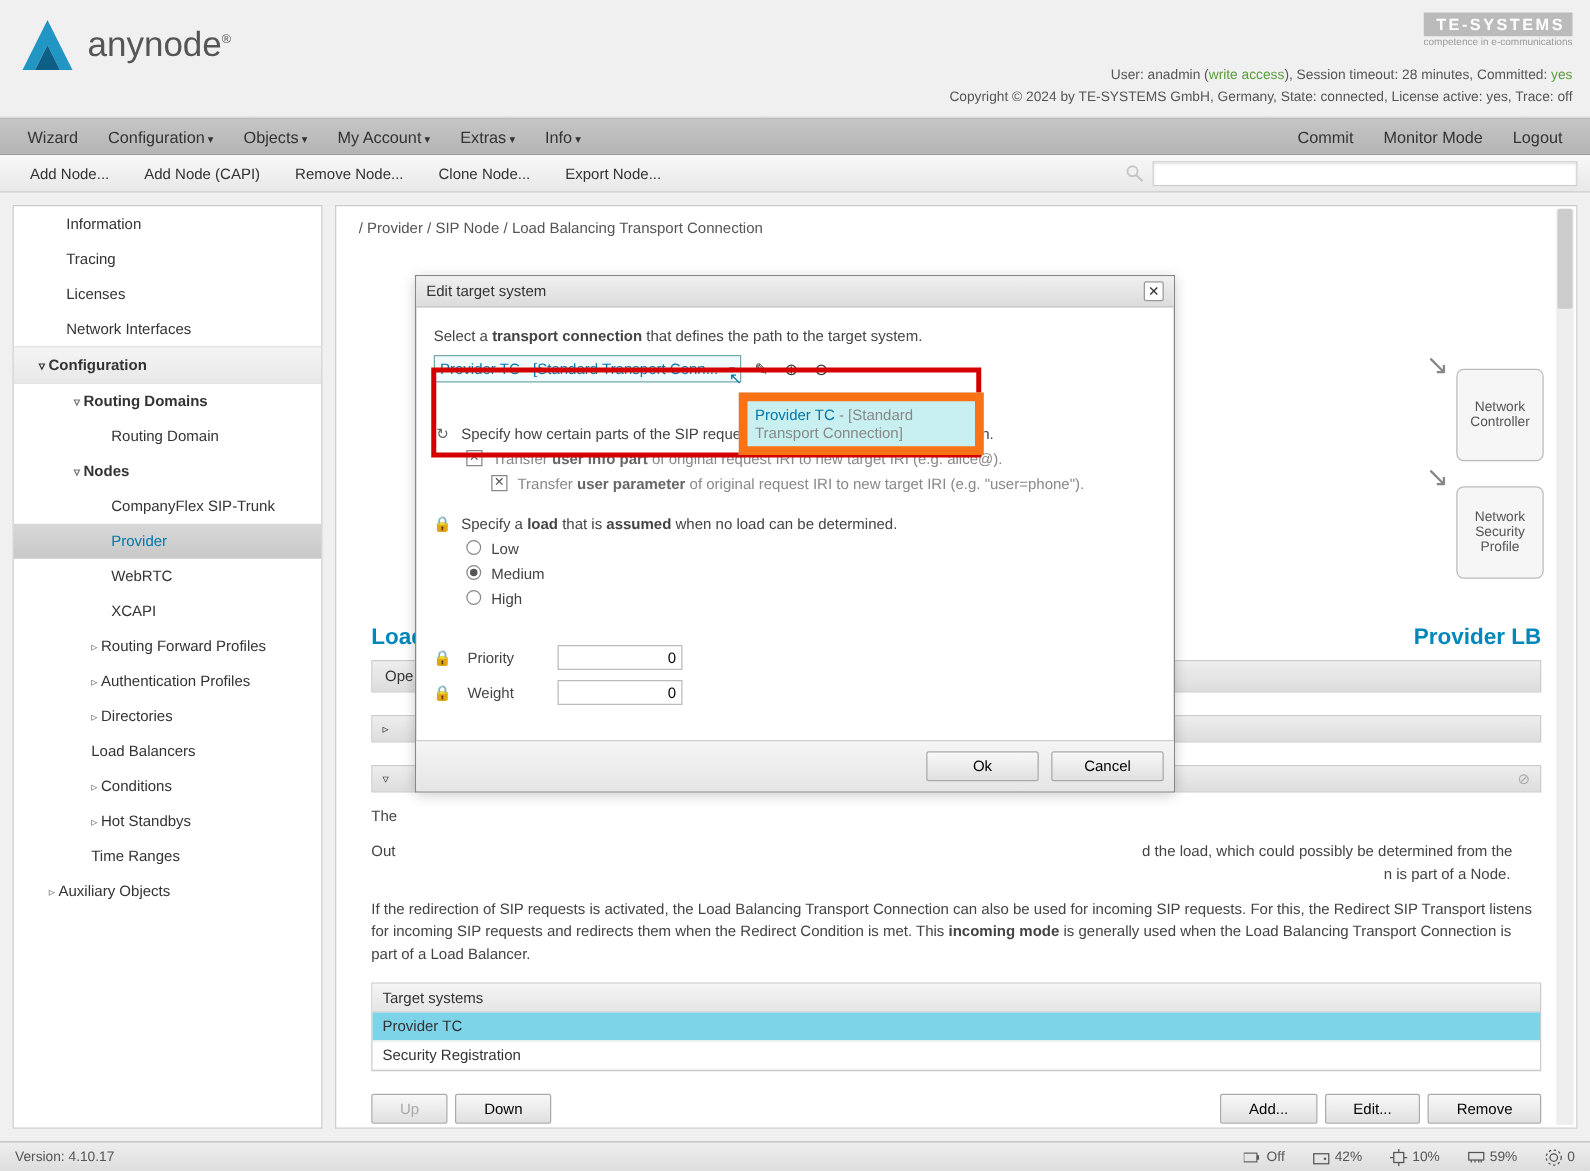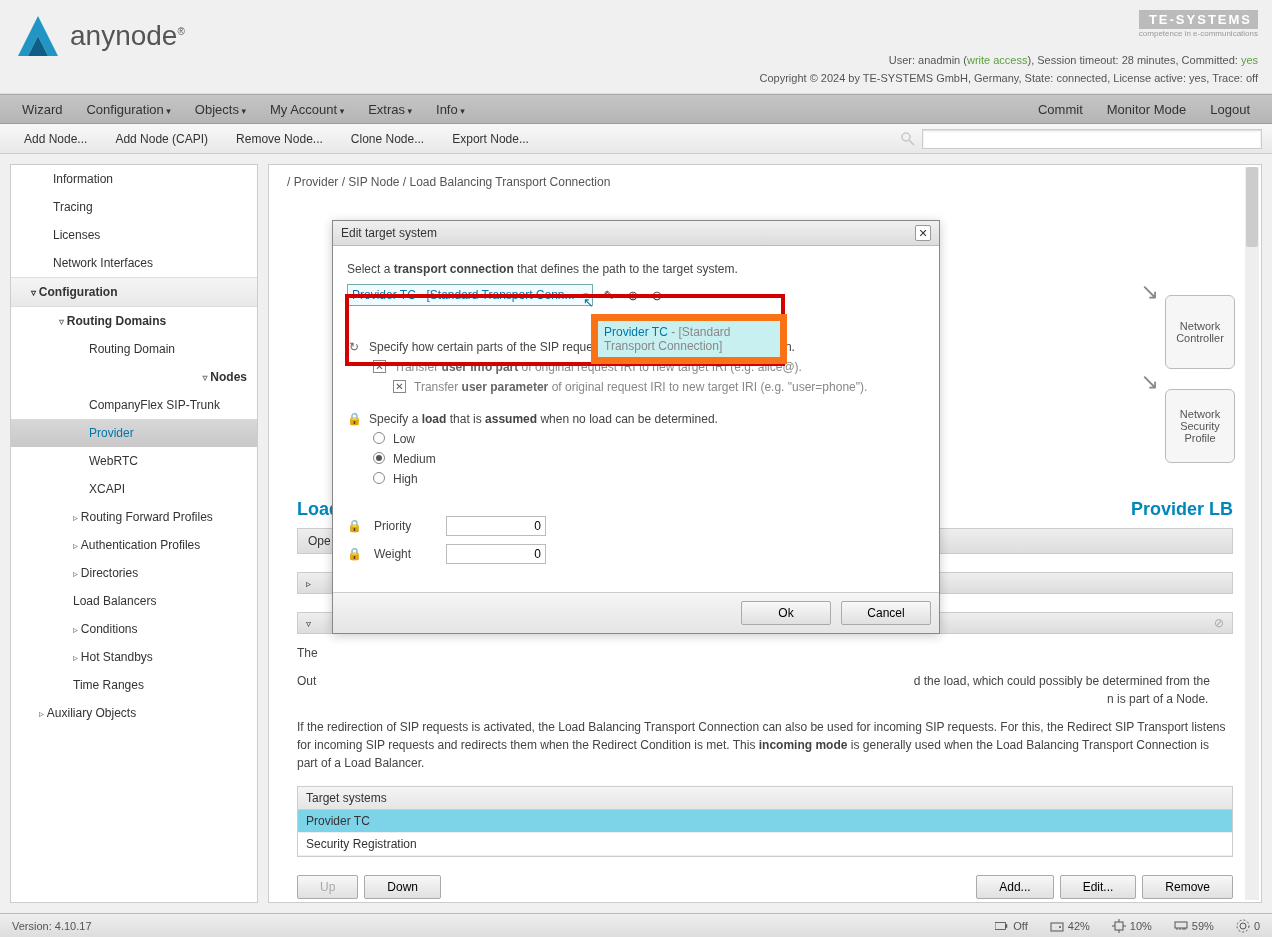--- a/index.html
+++ b/index.html
@@ -36,21 +36,21 @@
 .sidebar { width:248px; background:#fff; border:1px solid #ccc; margin:10px 0 10px 10px; overflow:auto; }
 .sidebar .row { padding:7px 10px 7px 42px; font-size:12px; color:#333; cursor:pointer; border-bottom:0px; }
 .sidebar .row.l0 { padding-left:42px; }
 .sidebar .row.header0 { padding-left:20px; font-weight:bold; background:linear-gradient(#f5f5f5,#e8e8e8); border-top:1px solid #ddd; border-bottom:1px solid #ddd;}
 .sidebar .row.header0::before { content:"▿ "; font-size:10px; }
 .sidebar .row.l1 { padding-left:62px; }
 .sidebar .row.l2 { padding-left:78px; }
 .sidebar .row.collapsed::before { content:"▹ "; font-size:10px; color:#777; }
 .sidebar .row.expanded::before { content:"▿ "; font-size:10px; color:#777; }
 .sidebar .row.active { background: linear-gradient(#d8d8d8,#c8c8c8); color:#0077aa; font-weight:normal; }
-.sidebar .row.nodes { padding-left:48px; font-weight:bold;text-align:right; }
+.sidebar .row.nodes { padding-left:48px; font-weight:bold; }
 .sidebar .row.routing { padding-left:48px; font-weight:bold; }
 
 .content { flex:1; margin:10px; background:#fff; border:1px solid #ccc; position:relative; overflow:hidden; }
 .content-scroll { position:absolute; right:2px; top:2px; bottom:2px; width:14px; background:#eee; }
 .content-scroll .thumb { position:absolute; left:1px; right:1px; top:0; height:80px; background:#ccc; border-radius:2px; }
 
 .breadcrumb { padding:10px 18px; font-size:12px; color:#555; }
 
 .bg-content { padding: 0 28px; }
 .bg-title { color:#0088bb; font-size:18px; font-weight:bold; }

